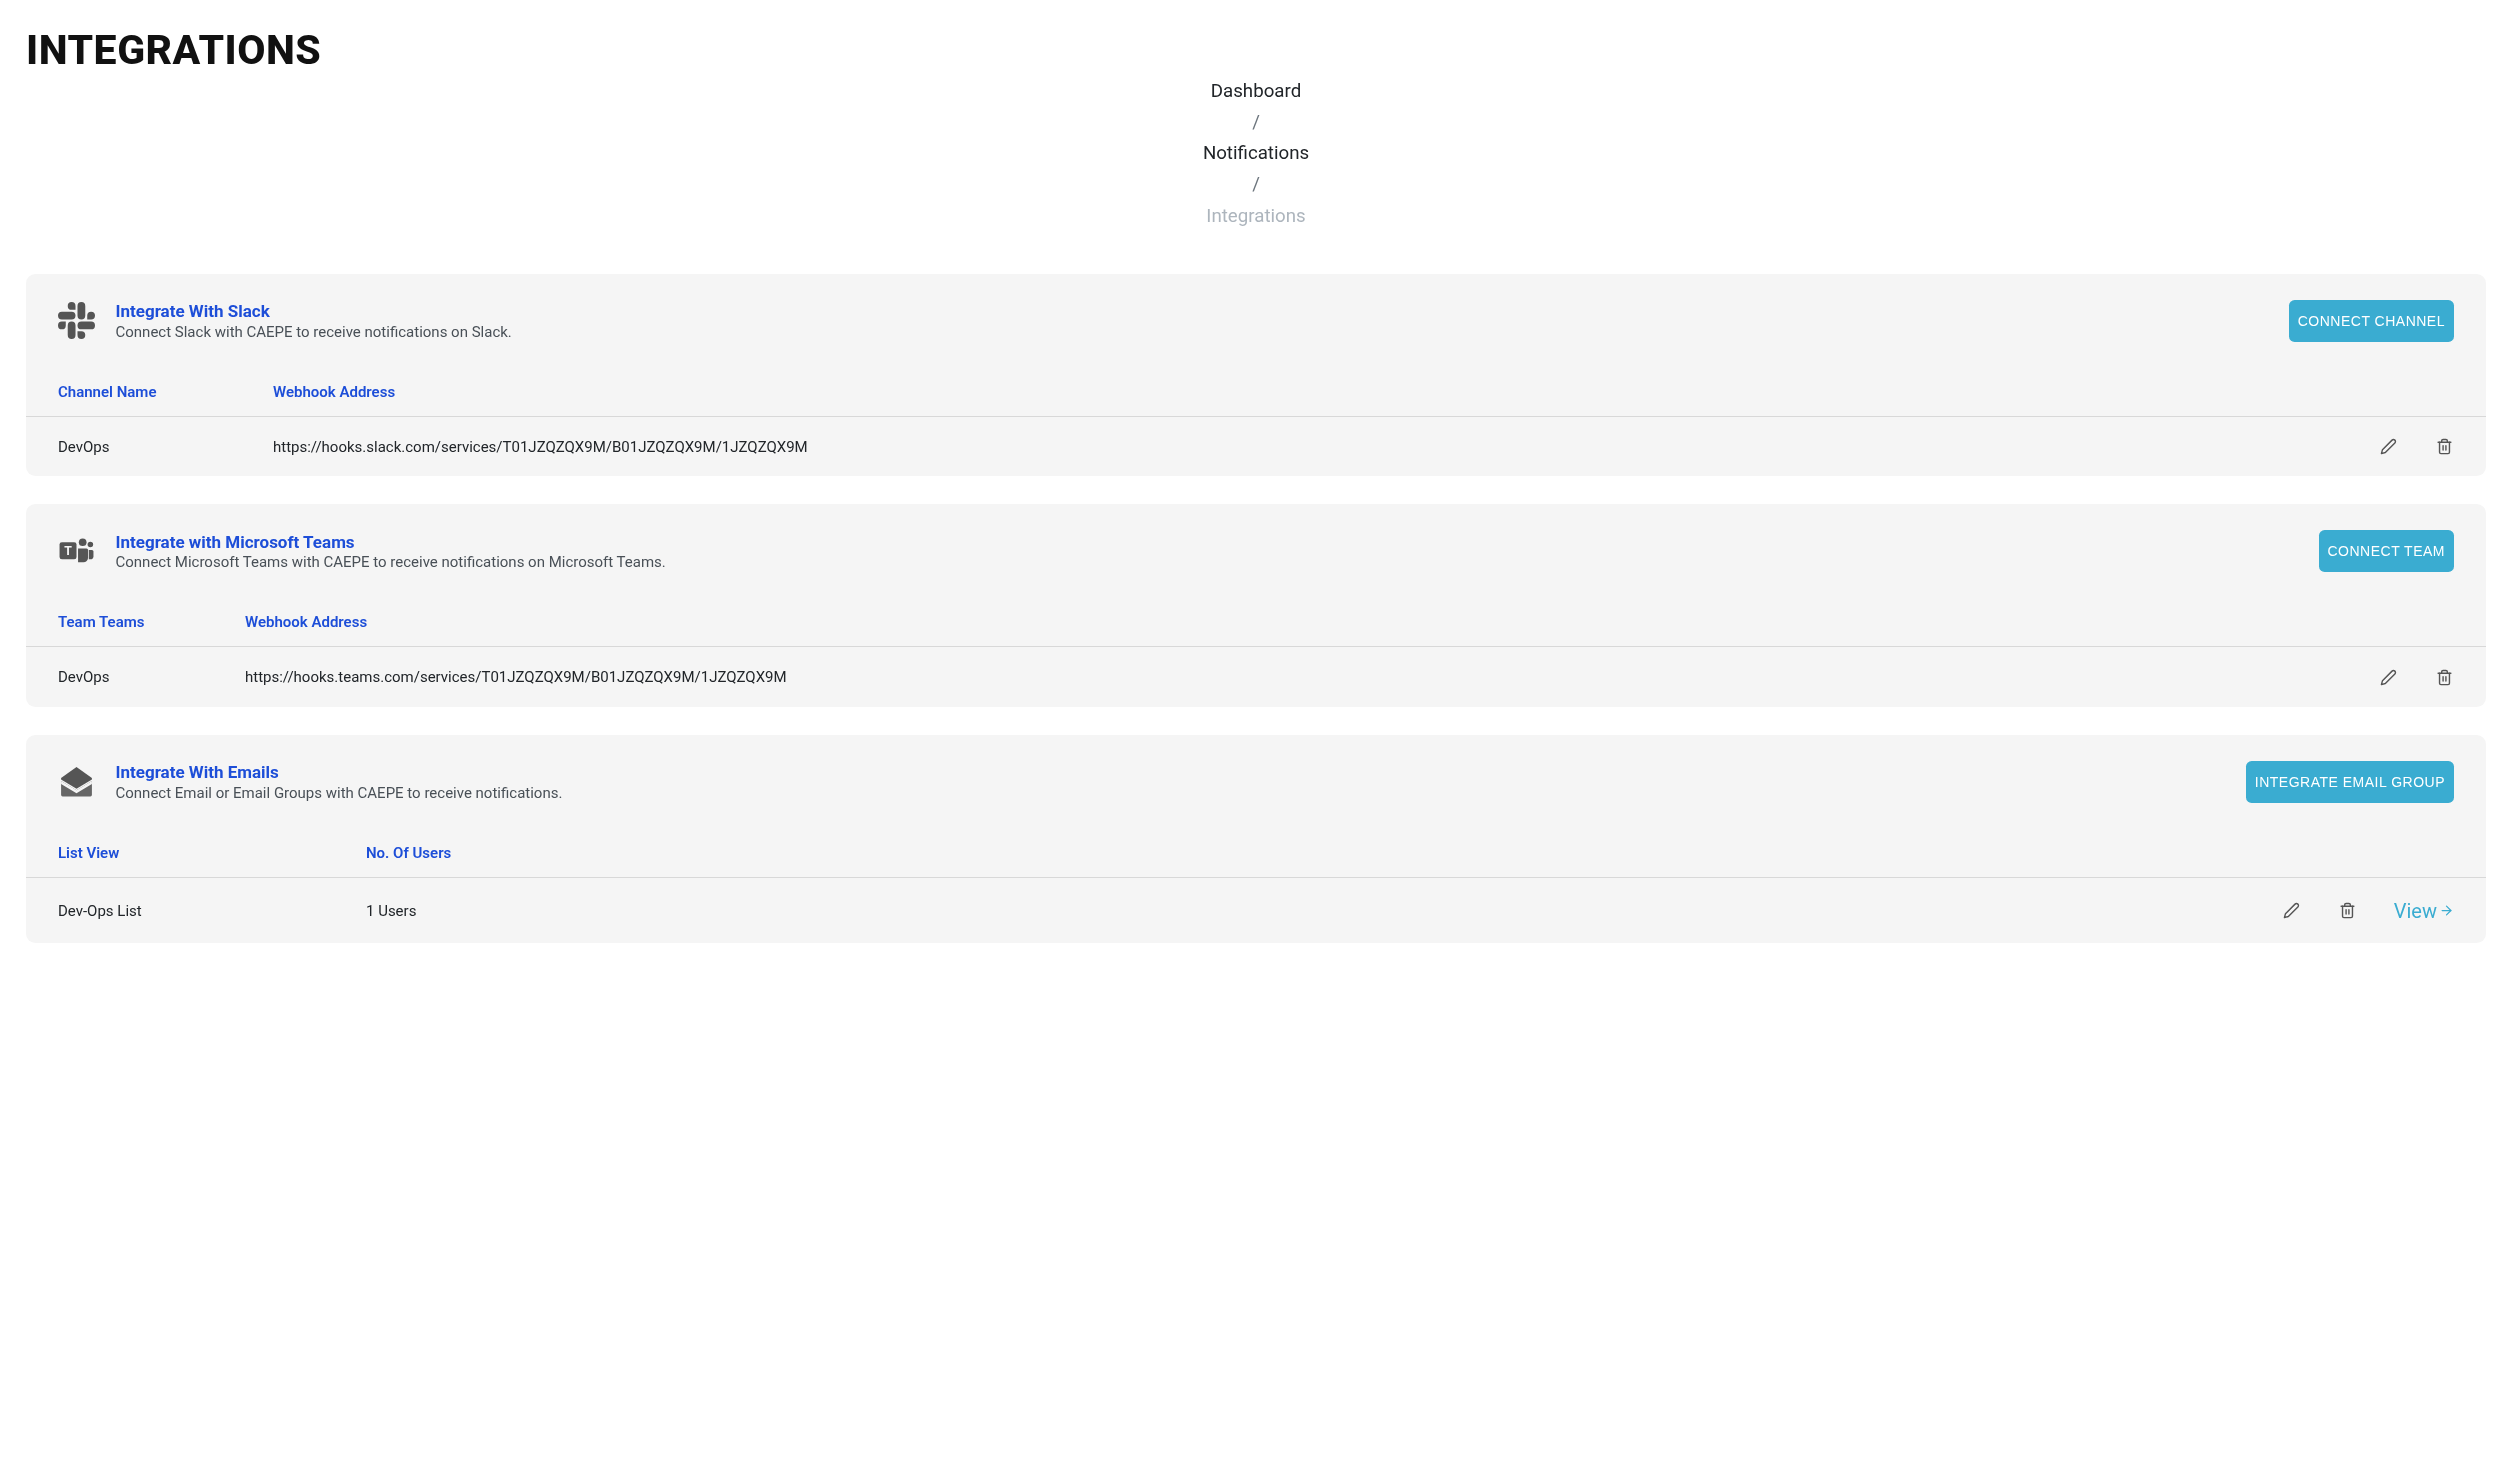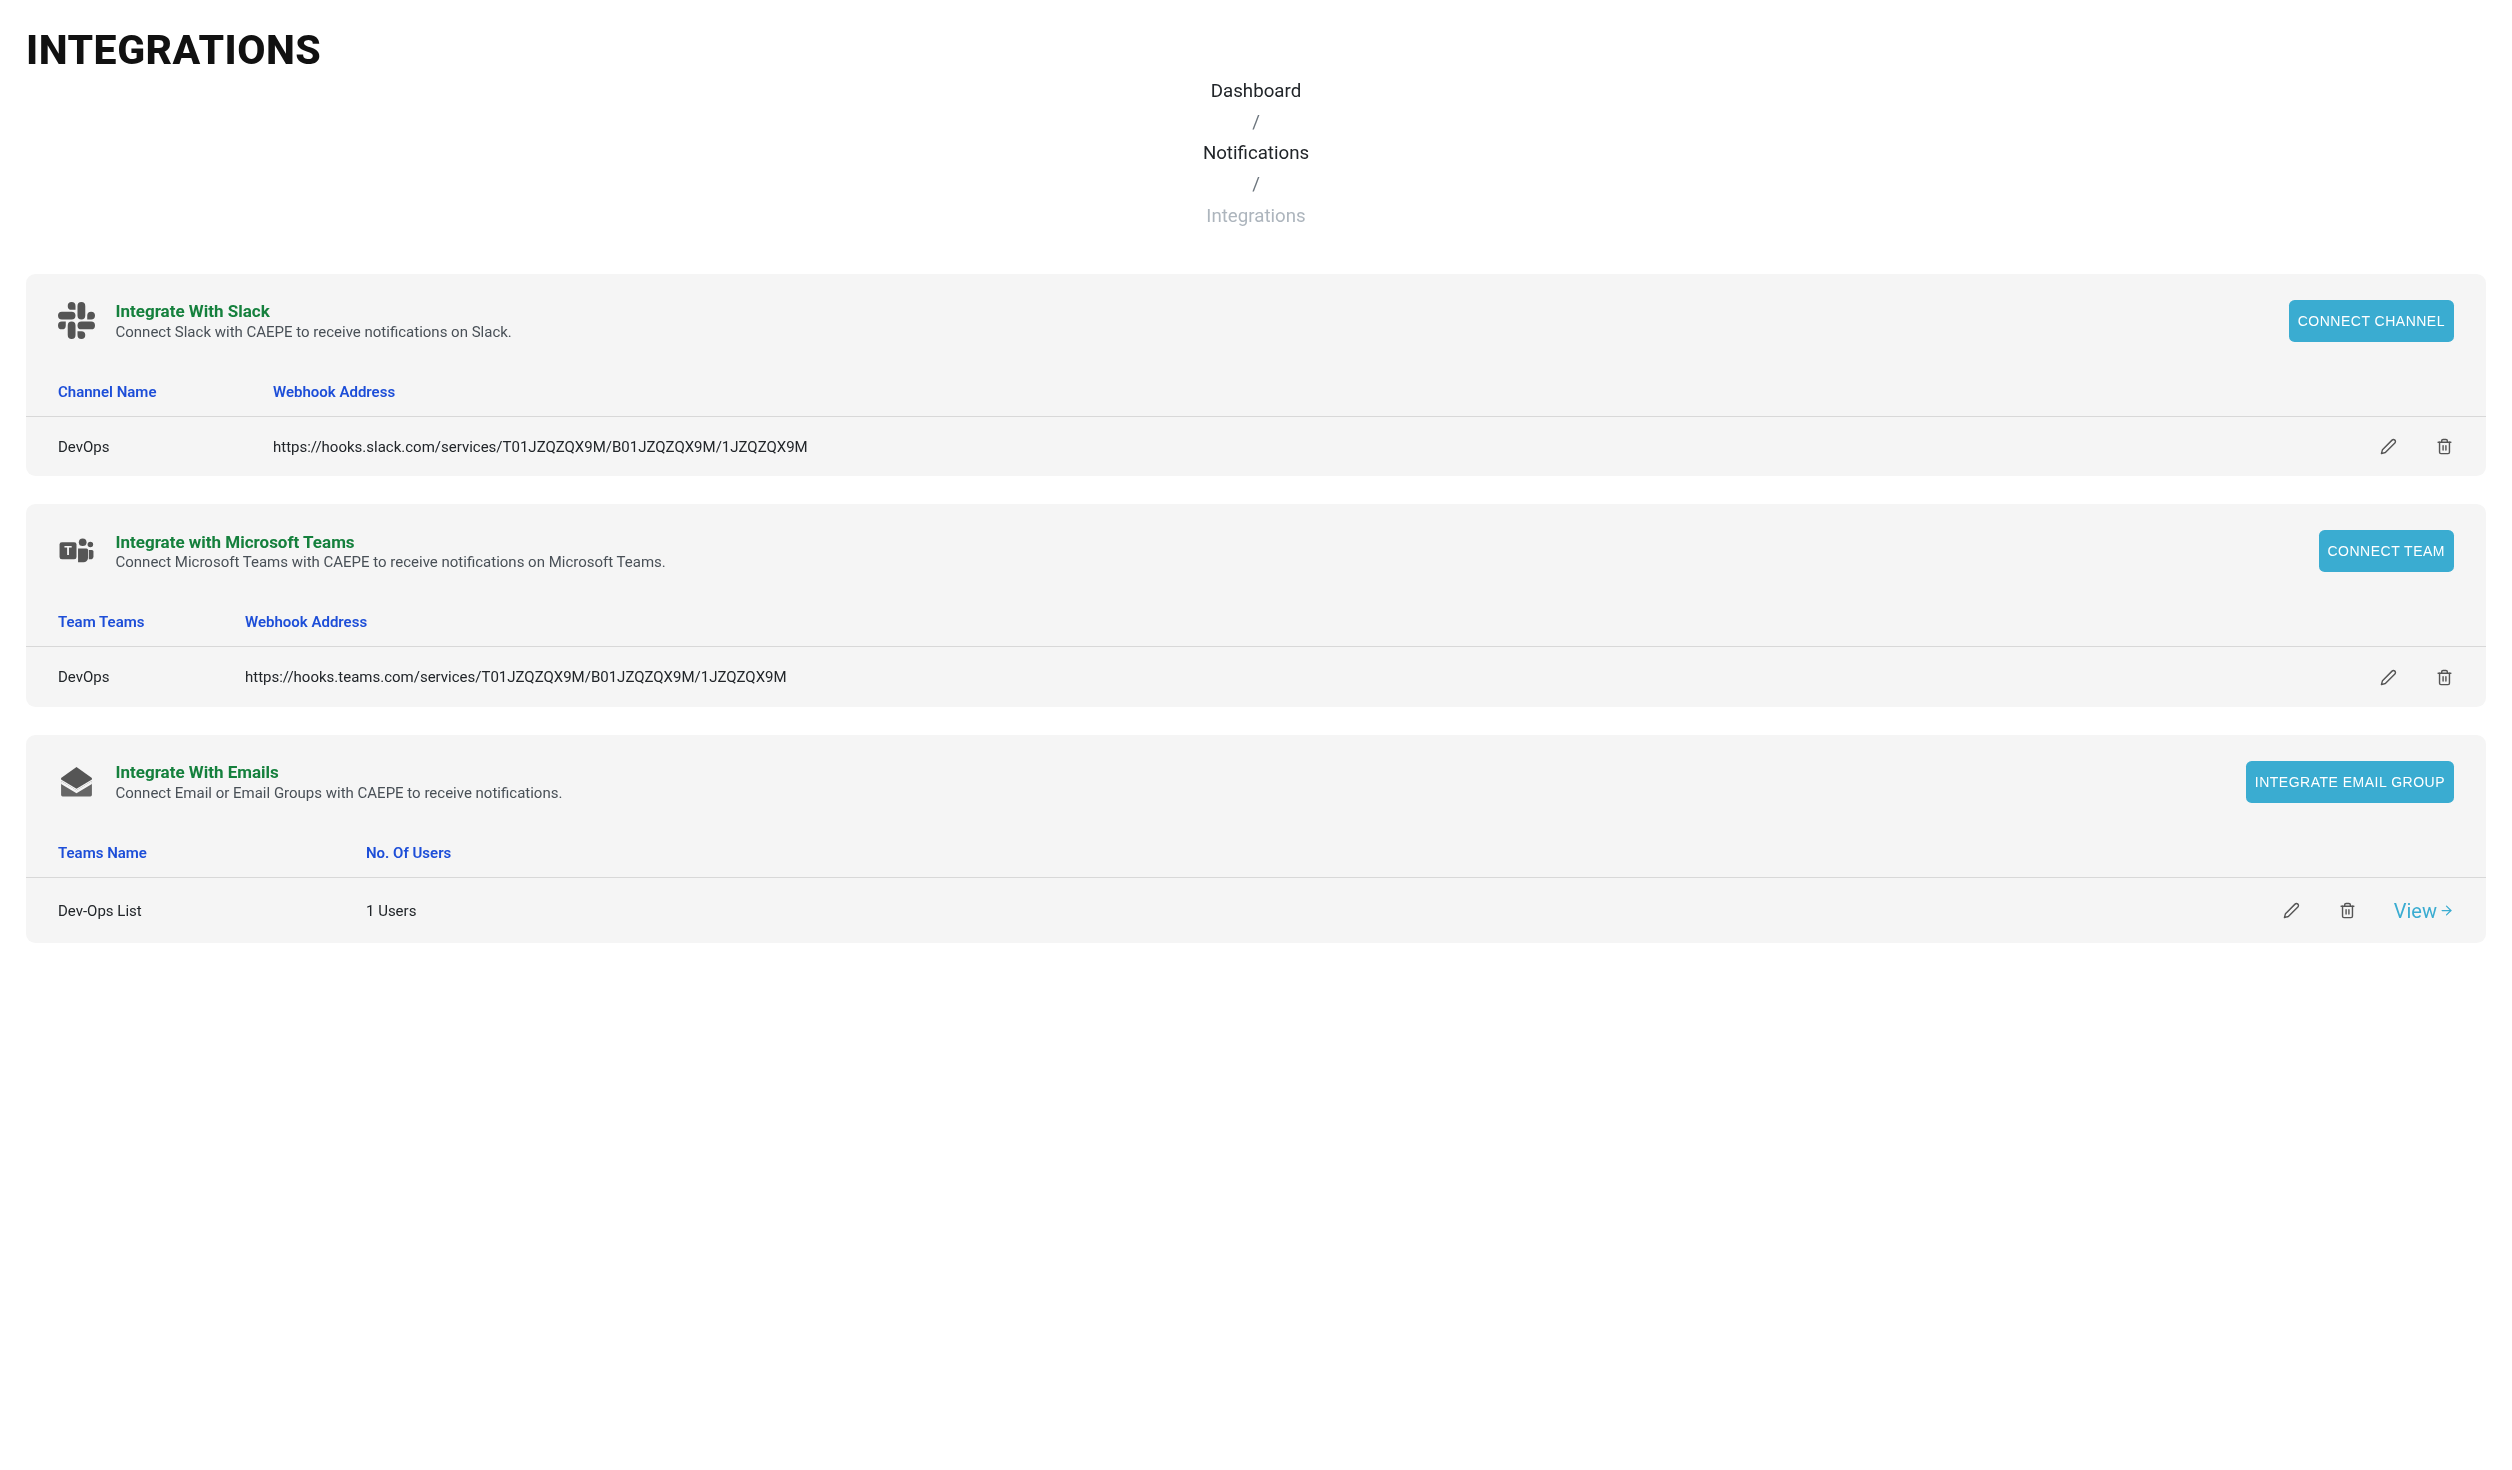--- a/index.html
+++ b/index.html
@@ -65,21 +65,21 @@
       justify-content: center;
       color: #555;
     }
     .integration-icon svg {
       width: 37px;
       height: 37px;
     }
     .integration-title {
       font-size: 17px;
       font-weight: 700;
-      color: #15803d;
+      color: #1d4ed8;
       margin-bottom: 1.9px;
     }
     .integration-desc {
       font-size: 15px;
       color: #495057;
     }
     .btn {
       background: #3aacd1;
       color: #ffffff;
       border: none;
@@ -279,21 +279,21 @@
       </div>
       <div>
         <div class="integration-title">Integrate With Emails</div>
         <div class="integration-desc">Connect Email or Email Groups with CAEPE to receive notifications.</div>
       </div>
     </div>
     <button class="btn">INTEGRATE EMAIL GROUP</button>
   </div>
   <div class="table">
     <div class="table-header">
-      <div class="col-list-name">Teams Name</div>
+      <div class="col-list-name">List View</div>
       <div class="col-users">No. Of Users</div>
       <div class="col-actions-email"></div>
     </div>
     <div class="table-row">
       <div class="col-list-name">Dev-Ops List</div>
       <div class="col-users">1 Users</div>
       <div class="col-actions-email">
         <span class="icon-btn">
           <svg viewBox="0 0 24 24" fill="none" stroke="currentColor" stroke-width="2" stroke-linecap="round" stroke-linejoin="round">
               <path d="M17 3a2.828 2.828 0 1 1 4 4L7.5 20.5 2 22l1.5-5.5L17 3z"></path>

